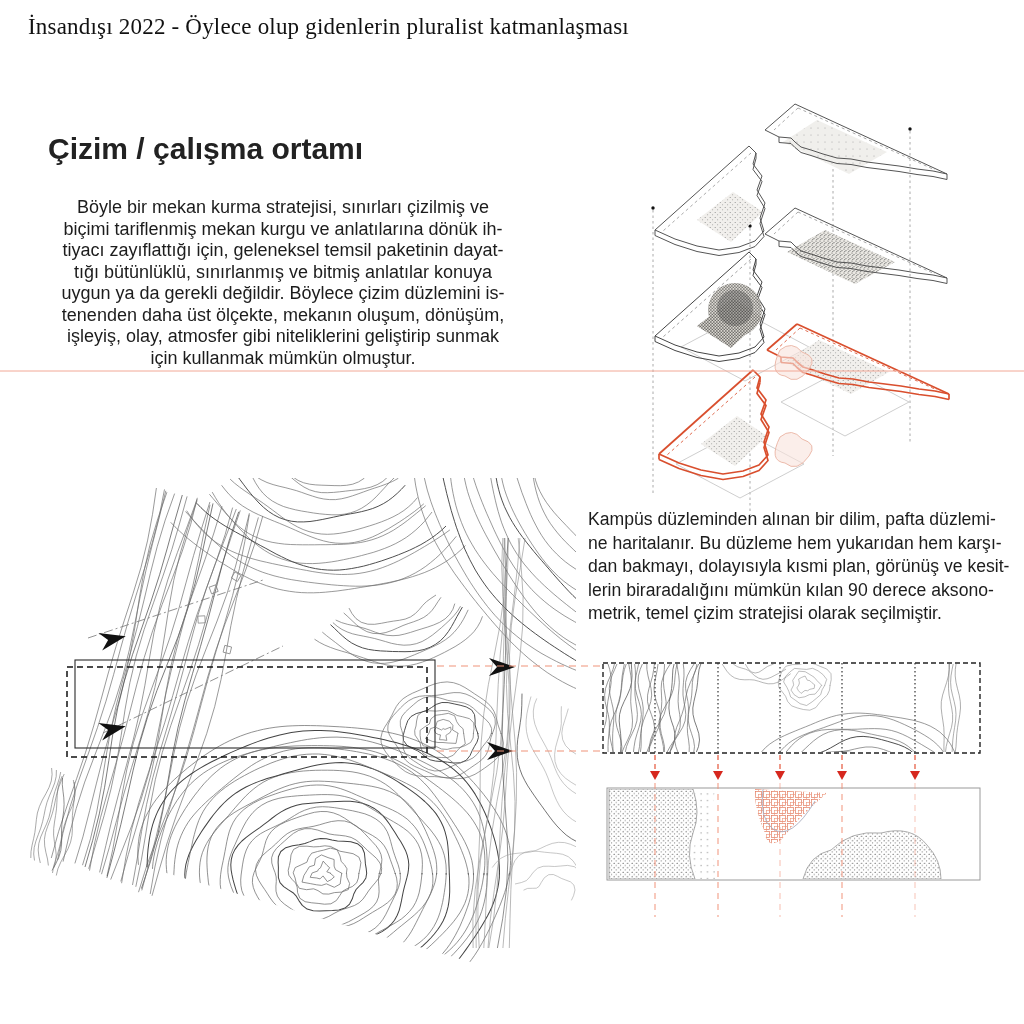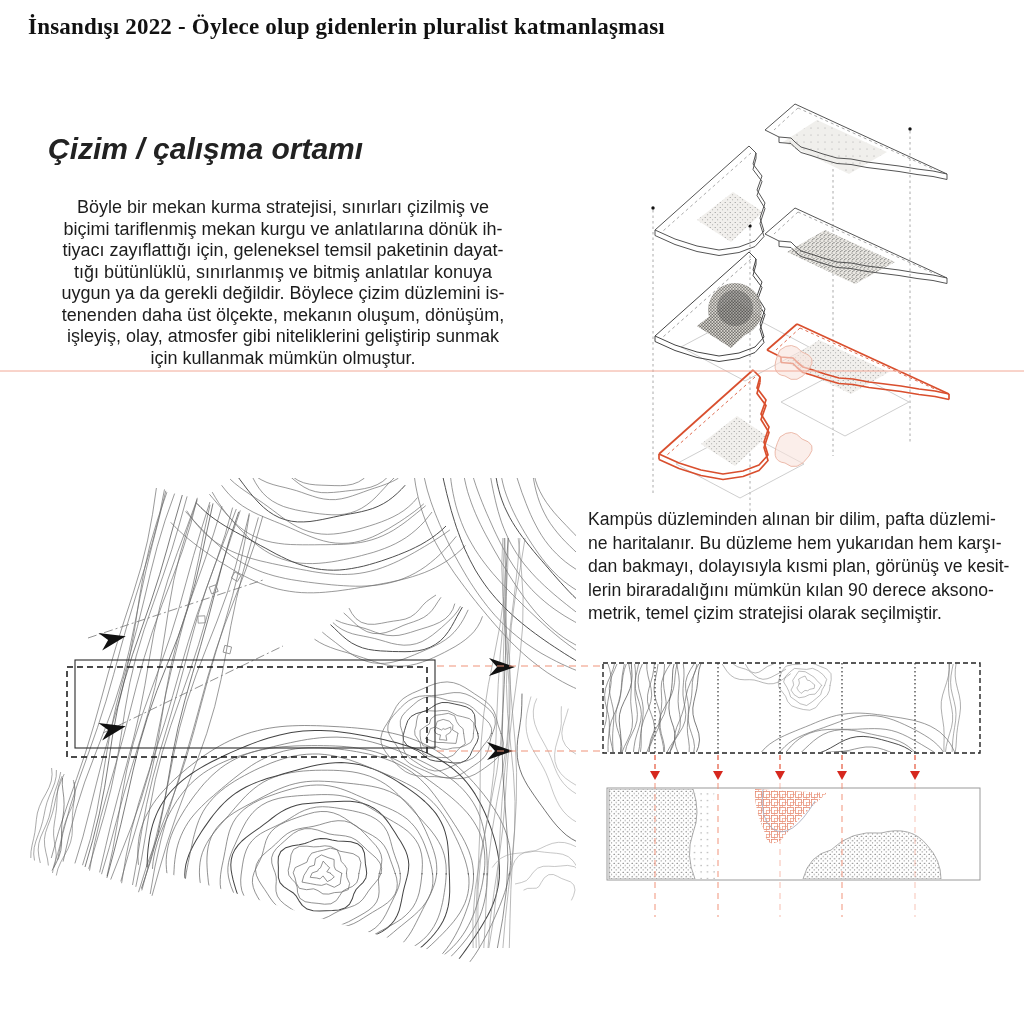--- a/index.html
+++ b/index.html
@@ -1,21 +1,21 @@
 <!DOCTYPE html>
 <html><head>
 <meta charset="utf-8">
 <style>
   html,body{margin:0;padding:0;background:#ffffff;}
   .canvas{position:relative;width:1024px;height:1024px;background:#fff;overflow:hidden;
           font-family:"Liberation Sans",sans-serif;color:#1b1b1b;}
   .title{position:absolute;left:28px;top:14px;margin:0;width:760px;
-         font-family:"Liberation Serif",serif;font-weight:700;font-size:23px;letter-spacing:.2px;color:#111;}
+         font-family:"Liberation Serif",serif;font-weight:400;font-size:23px;letter-spacing:.2px;color:#111;}
   .heading{position:absolute;left:48px;top:132px;margin:0;
-           font-family:"Liberation Sans",sans-serif;font-weight:700;font-size:30px;color:#222;font-style:italic;}
+           font-family:"Liberation Sans",sans-serif;font-weight:700;font-size:30px;color:#222;}
   .para{position:absolute;margin:0;white-space:pre-line;color:#1c1c1c;}
   .intro{left:38px;top:197px;width:490px;font-size:18px;line-height:21.5px;text-align:center;}
   .caption{left:588px;top:508px;width:440px;font-size:17.6px;line-height:23.5px;}
   svg{position:absolute;display:block;}
   #axon{left:630px;top:95px;}
   #map{left:28px;top:478px;}
   #strips{left:595px;top:655px;}
   #overlay{left:0;top:0;pointer-events:none;}
 </style>
 </head>

